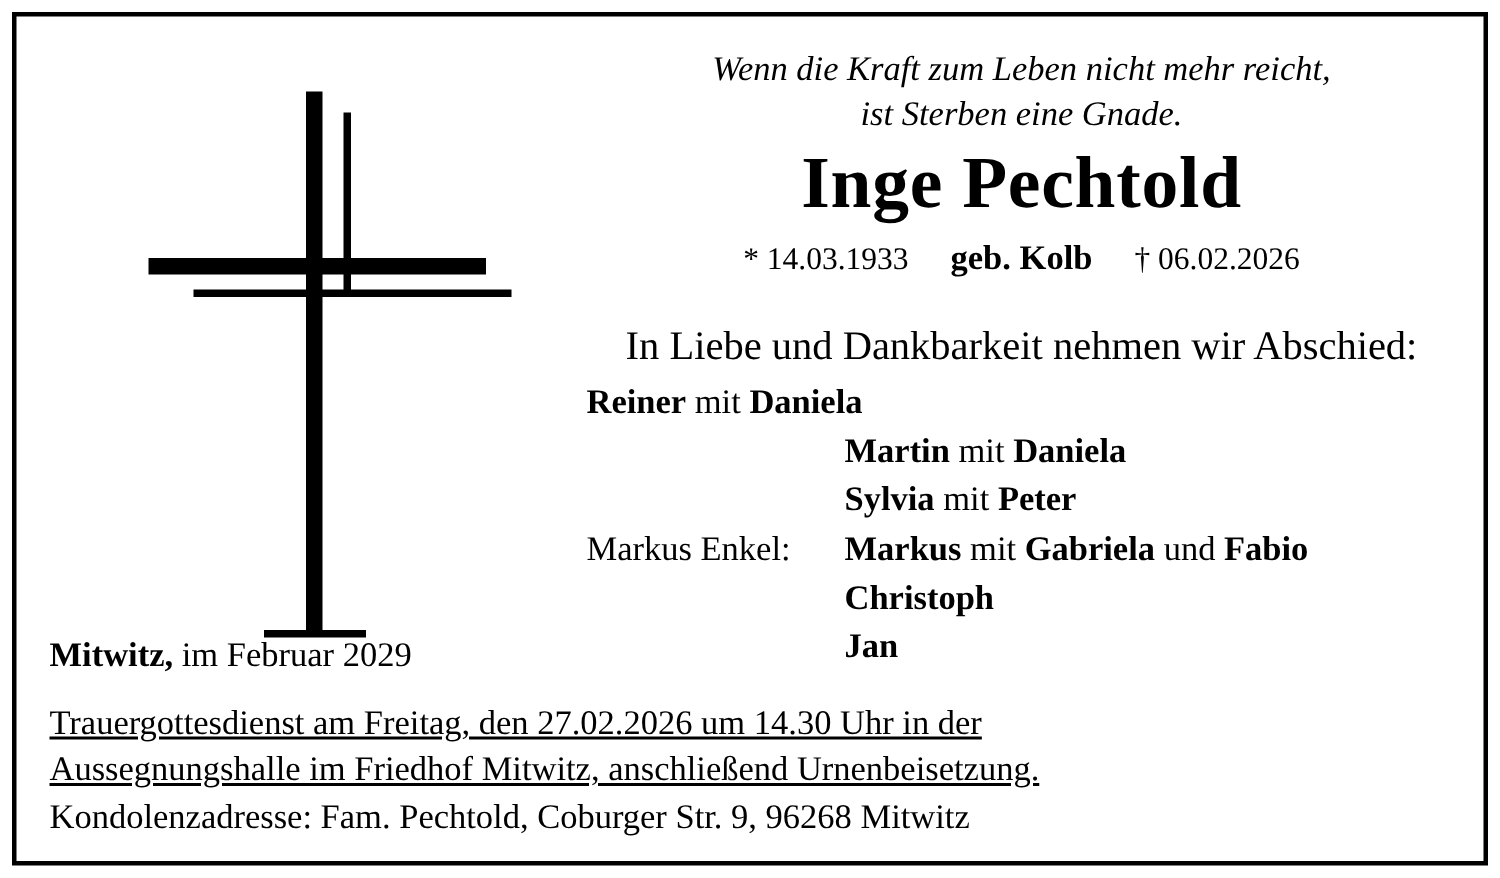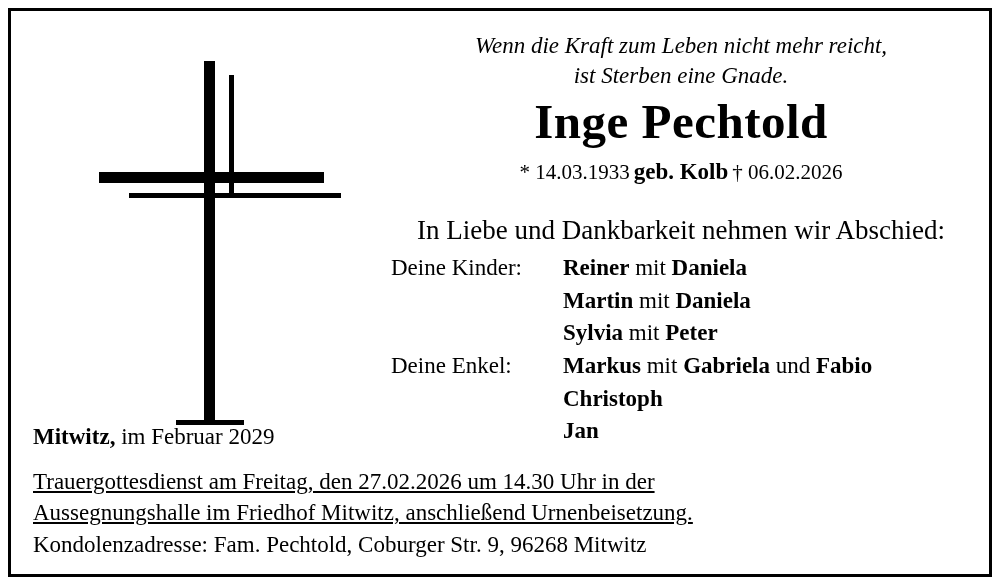--- a/index.html
+++ b/index.html
@@ -106,21 +106,21 @@
     font-size: 49px;
     font-weight: bold;
     letter-spacing: 0.5px;
     margin-top: 4px;
     line-height: 1.05;
   }
   .dates {
     display: flex;
     justify-content: center;
     align-items: baseline;
-    gap: 4px;
+    gap: 28px;
     margin-top: 12px;
     font-size: 21px;
   }
   .dates .born { font-weight: normal; }
   .dates .maiden { font-weight: bold; font-size: 23px; }
   .dates .died { font-weight: normal; }
 
   .intro {
     margin-top: 30px;
     font-size: 27px;
@@ -194,33 +194,32 @@
       <div class="dates">
         <span class="born">* 14.03.1933</span>
         <span class="maiden">geb. Kolb</span>
         <span class="died">† 06.02.2026</span>
       </div>
 
       <div class="intro">In Liebe und Dankbarkeit nehmen wir Abschied:</div>
 
       <div class="family">
         <div class="fam-row">
-          <span class="fam-label">Deine Kinder:</span>
           <span class="fam-names"><b>Reiner</b> mit <b>Daniela</b></span>
         </div>
         <div class="fam-row">
           <span class="fam-label"></span>
           <span class="fam-names"><b>Martin</b> mit <b>Daniela</b></span>
         </div>
         <div class="fam-row">
           <span class="fam-label"></span>
           <span class="fam-names"><b>Sylvia</b> mit <b>Peter</b></span>
         </div>
         <div class="fam-row">
-          <span class="fam-label">Deine Enkel:</span>
+          <span class="fam-label">Markus Enkel:</span>
           <span class="fam-names"><b>Markus</b> mit <b>Gabriela</b> und <b>Fabio</b></span>
         </div>
         <div class="fam-row">
           <span class="fam-label"></span>
           <span class="fam-names"><b>Christoph</b></span>
         </div>
         <div class="fam-row">
           <span class="fam-label"></span>
           <span class="fam-names"><b>Jan</b></span>
         </div>

